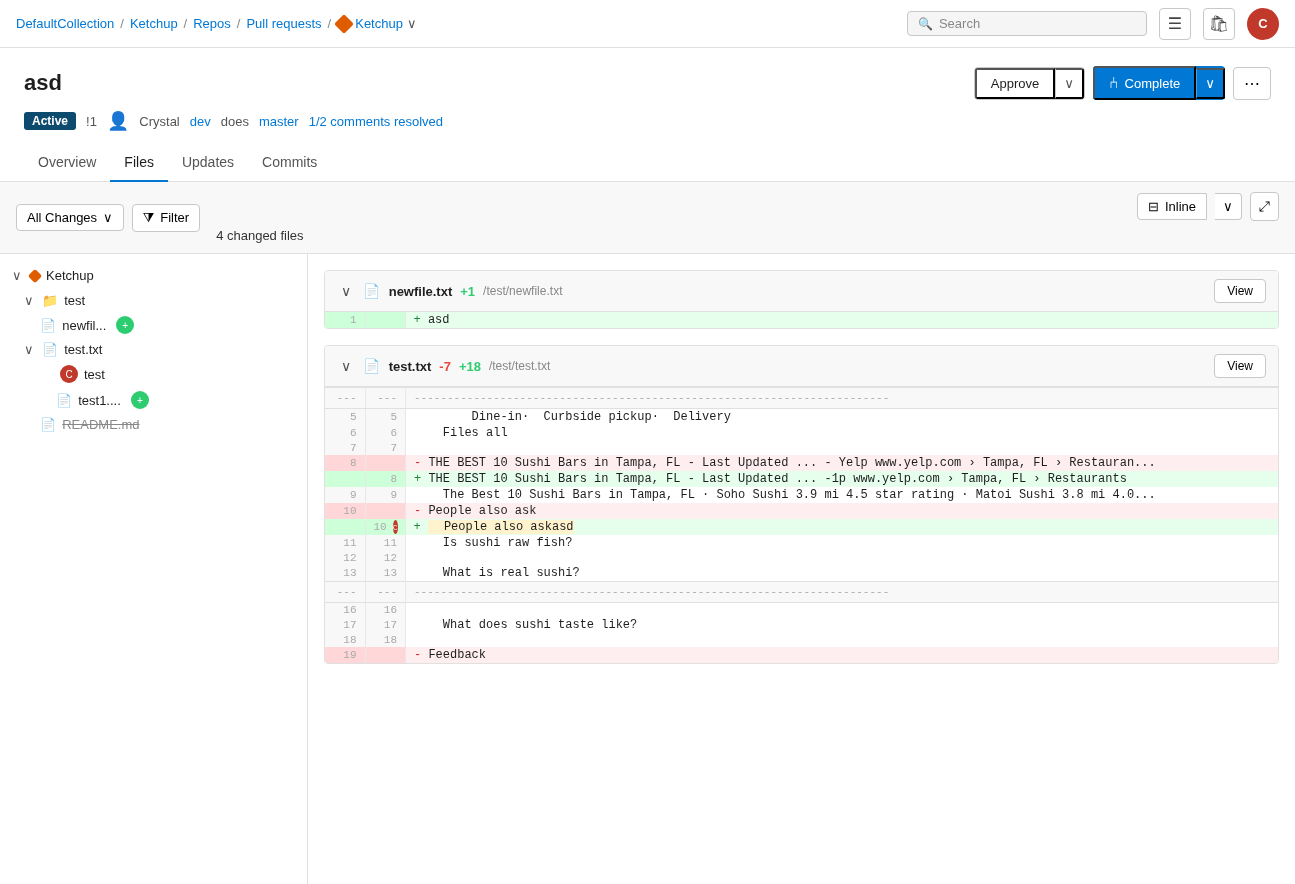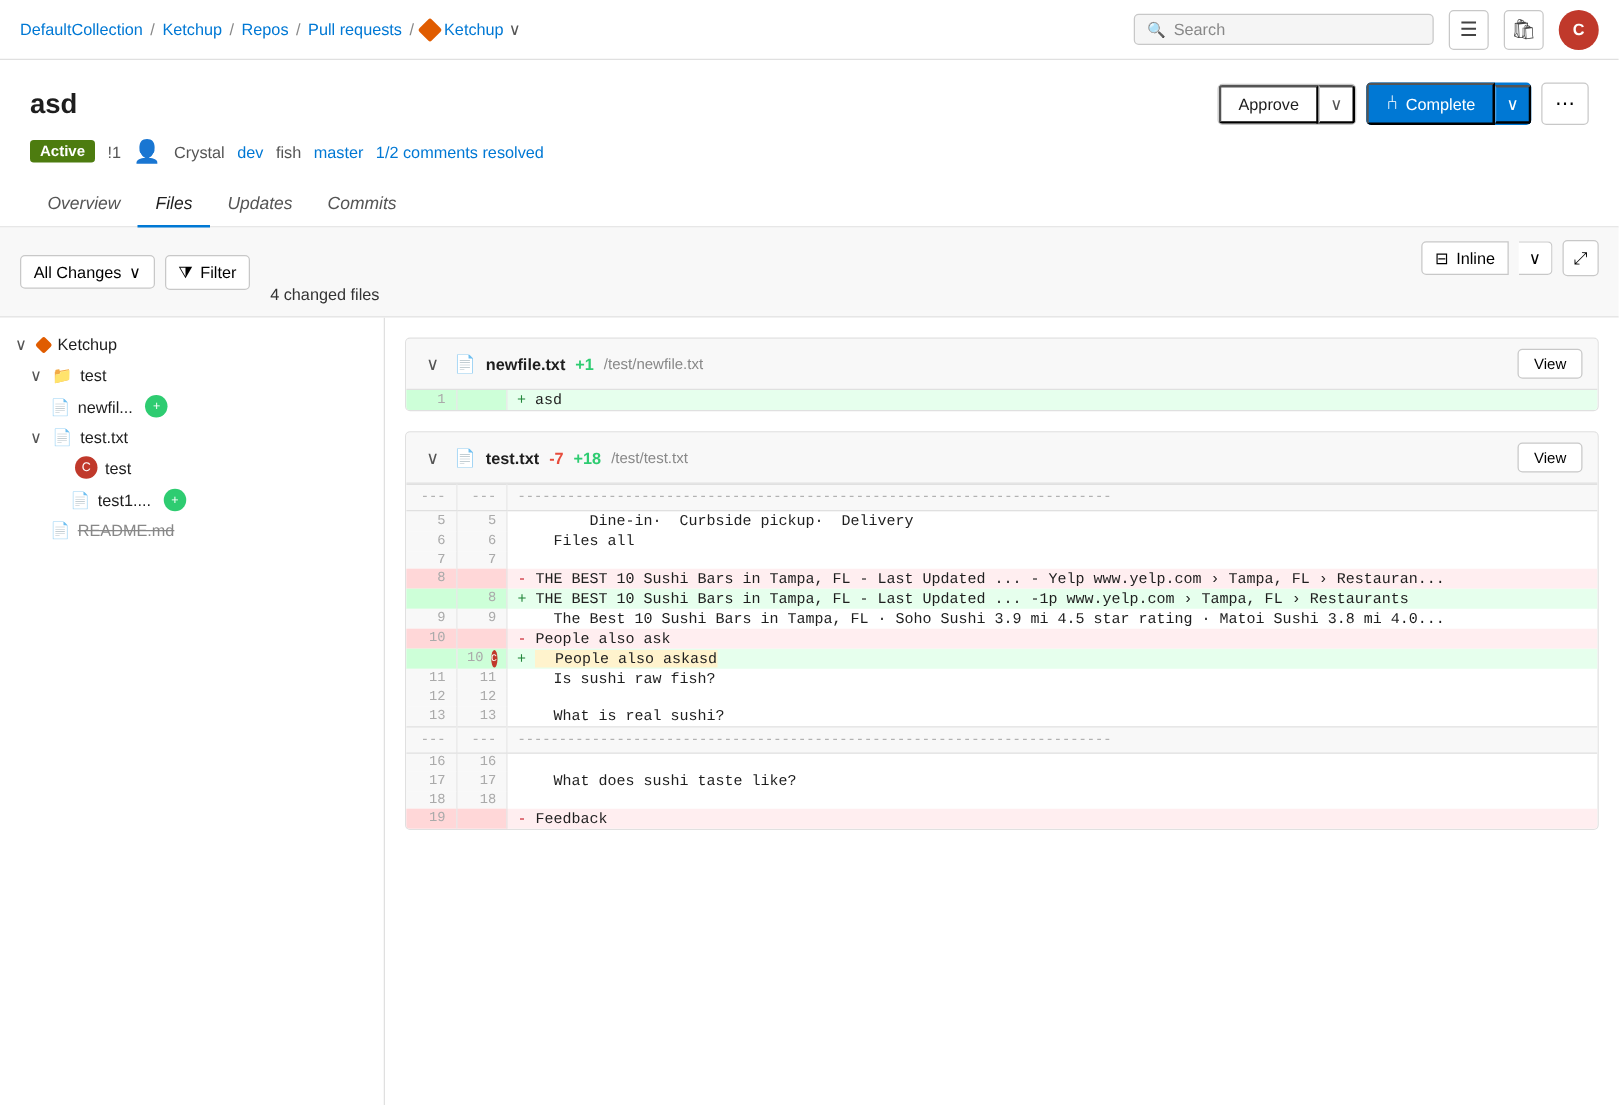--- a/index.html
+++ b/index.html
@@ -50,28 +50,28 @@
     .btn-complete-main { display:flex; align-items:center; gap:6px; padding: 6px 14px; background:#0078d4; color:#fff; cursor:pointer; font-size:13px; font-weight:500; }
     .btn-complete-drop { padding: 6px 8px; background:#0078d4; border-left:1px solid rgba(255,255,255,0.3); cursor:pointer; color:#fff; }
     .merge-icon { font-size:16px; }
     .btn-more { padding: 6px 10px; border:1px solid #c8c8c8; border-radius:4px; background:#fff; cursor:pointer; font-size:16px; }
 
     
     .pr-meta {
       display:flex; align-items:center; gap:10px;
       padding: 0 24px 12px; font-size:13px; color:#555;
     }
-    .badge-active { background:#4d7c0f; color:#fff; border-radius:3px; padding:2px 8px; font-size:12px; font-weight:600; }
+    .badge-active { background:#0c4a6e; color:#fff; border-radius:3px; padding:2px 8px; font-size:12px; font-weight:600; }
     .pr-meta-icon { font-size:18px; }
     .branch-link { color:#0078d4; cursor:pointer; }
     .comments-link { color:#0078d4; cursor:pointer; }
 
     
     .tabs { display:flex; align-items:center; padding: 0 24px; border-bottom: 1px solid #e0e0e0; }
-    .tab { padding: 10px 14px; font-size:14px; cursor:pointer; color:#555; border-bottom:2px solid transparent; margin-bottom:-1px;font-style:italic; }
+    .tab { padding: 10px 14px; font-size:14px; cursor:pointer; color:#555; border-bottom:2px solid transparent; margin-bottom:-1px; }
     .tab.active { color:#1e1e1e; border-bottom:2px solid #0078d4; font-weight:500; }
 
     
     .toolbar {
       display:flex; align-items:flex-start; justify-content:space-between;
       padding: 10px 16px; background:#f8f8f8; border-bottom:1px solid #e0e0e0;
     }
     .toolbar-left { display:flex; align-items:center; gap:8px; }
     .toolbar-right { display:flex; align-items:center; gap:8px; }
     .dropdown-btn {
@@ -187,21 +187,21 @@
     <button class="btn-more">⋯</button>
   </div>
 </div>
 
 <div class="pr-meta">
   <span class="badge-active">Active</span>
   <span>!1</span>
   <span class="pr-meta-icon">👤</span>
   <span>Crystal</span>
   <span class="branch-link">dev</span>
-  <span>fish</span>
+  <span>does</span>
   <span class="branch-link">master</span>
   <span class="comments-link">1/2 comments resolved</span>
 </div>
 
 <div class="tabs">
   <div class="tab">Overview</div>
   <div class="tab active">Files</div>
   <div class="tab">Updates</div>
   <div class="tab">Commits</div>
 </div>

